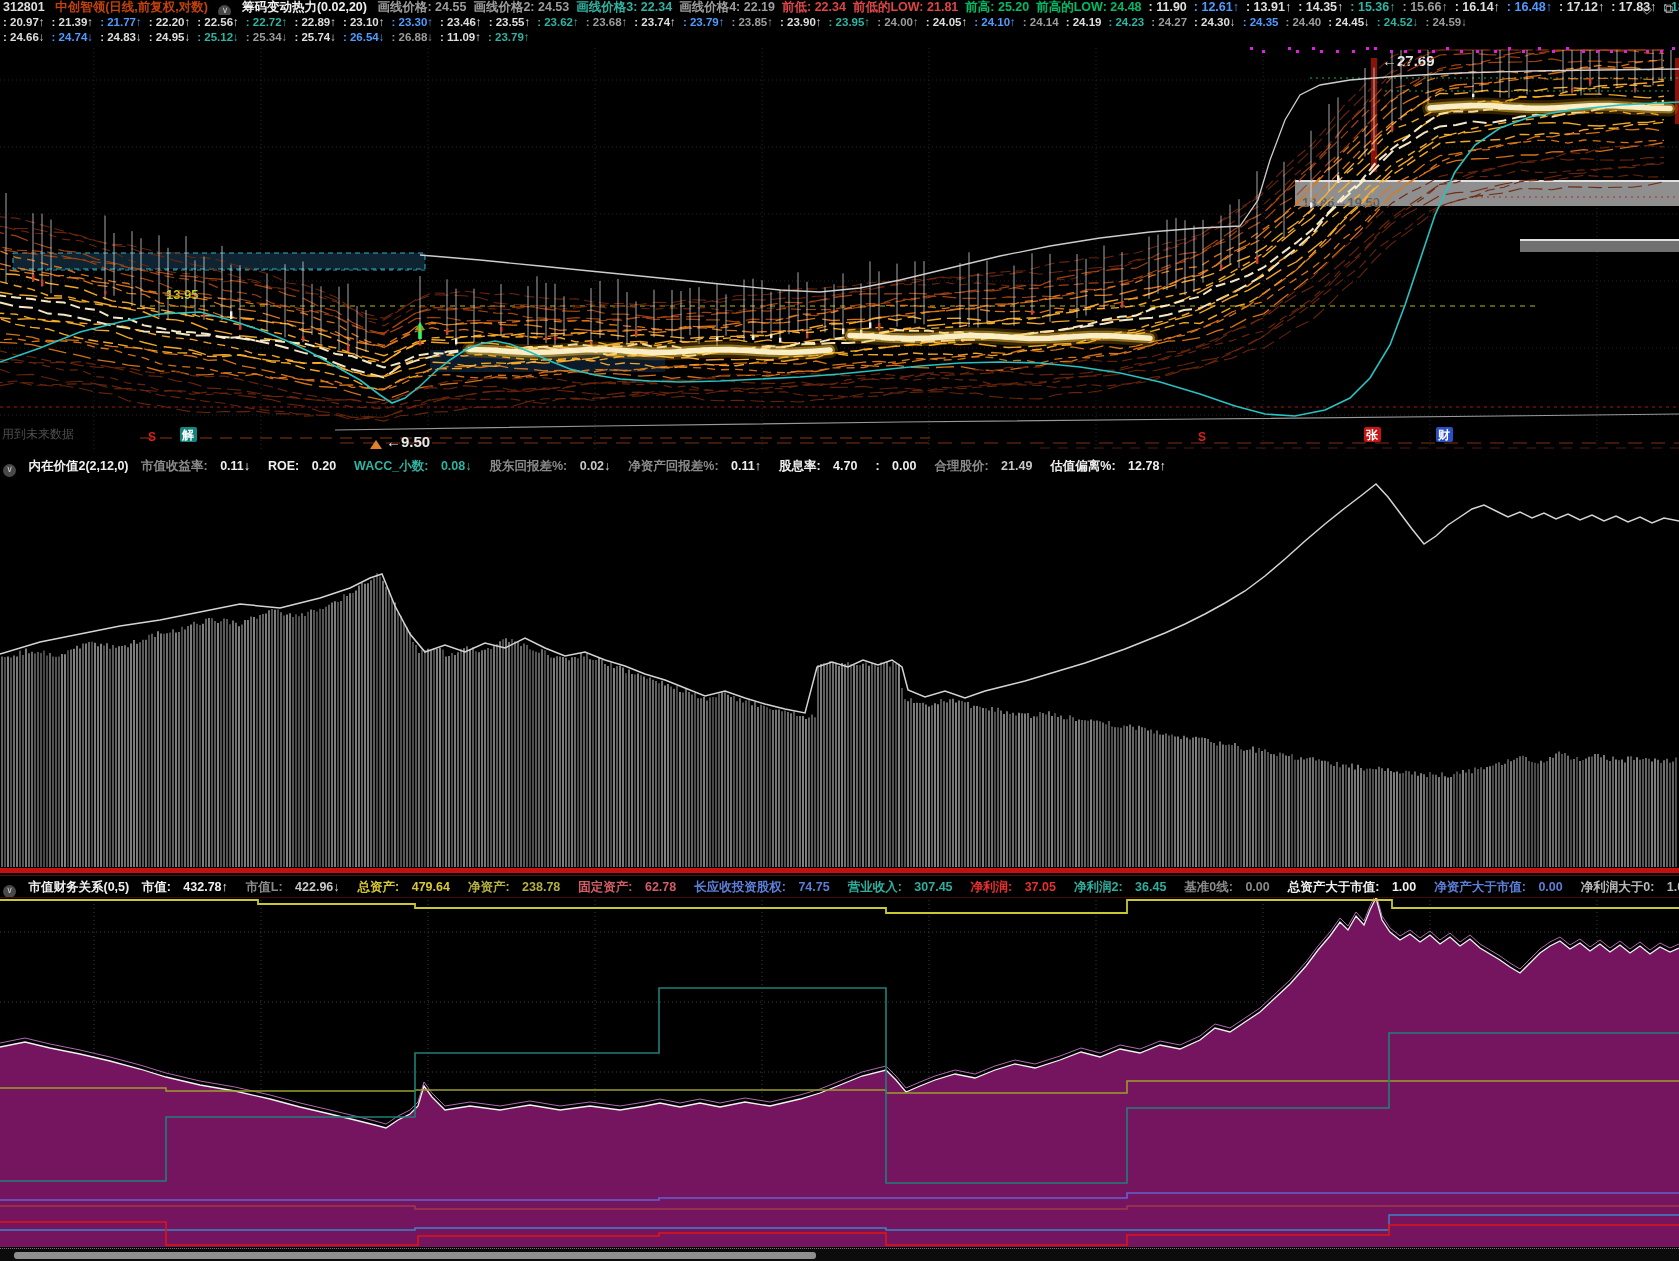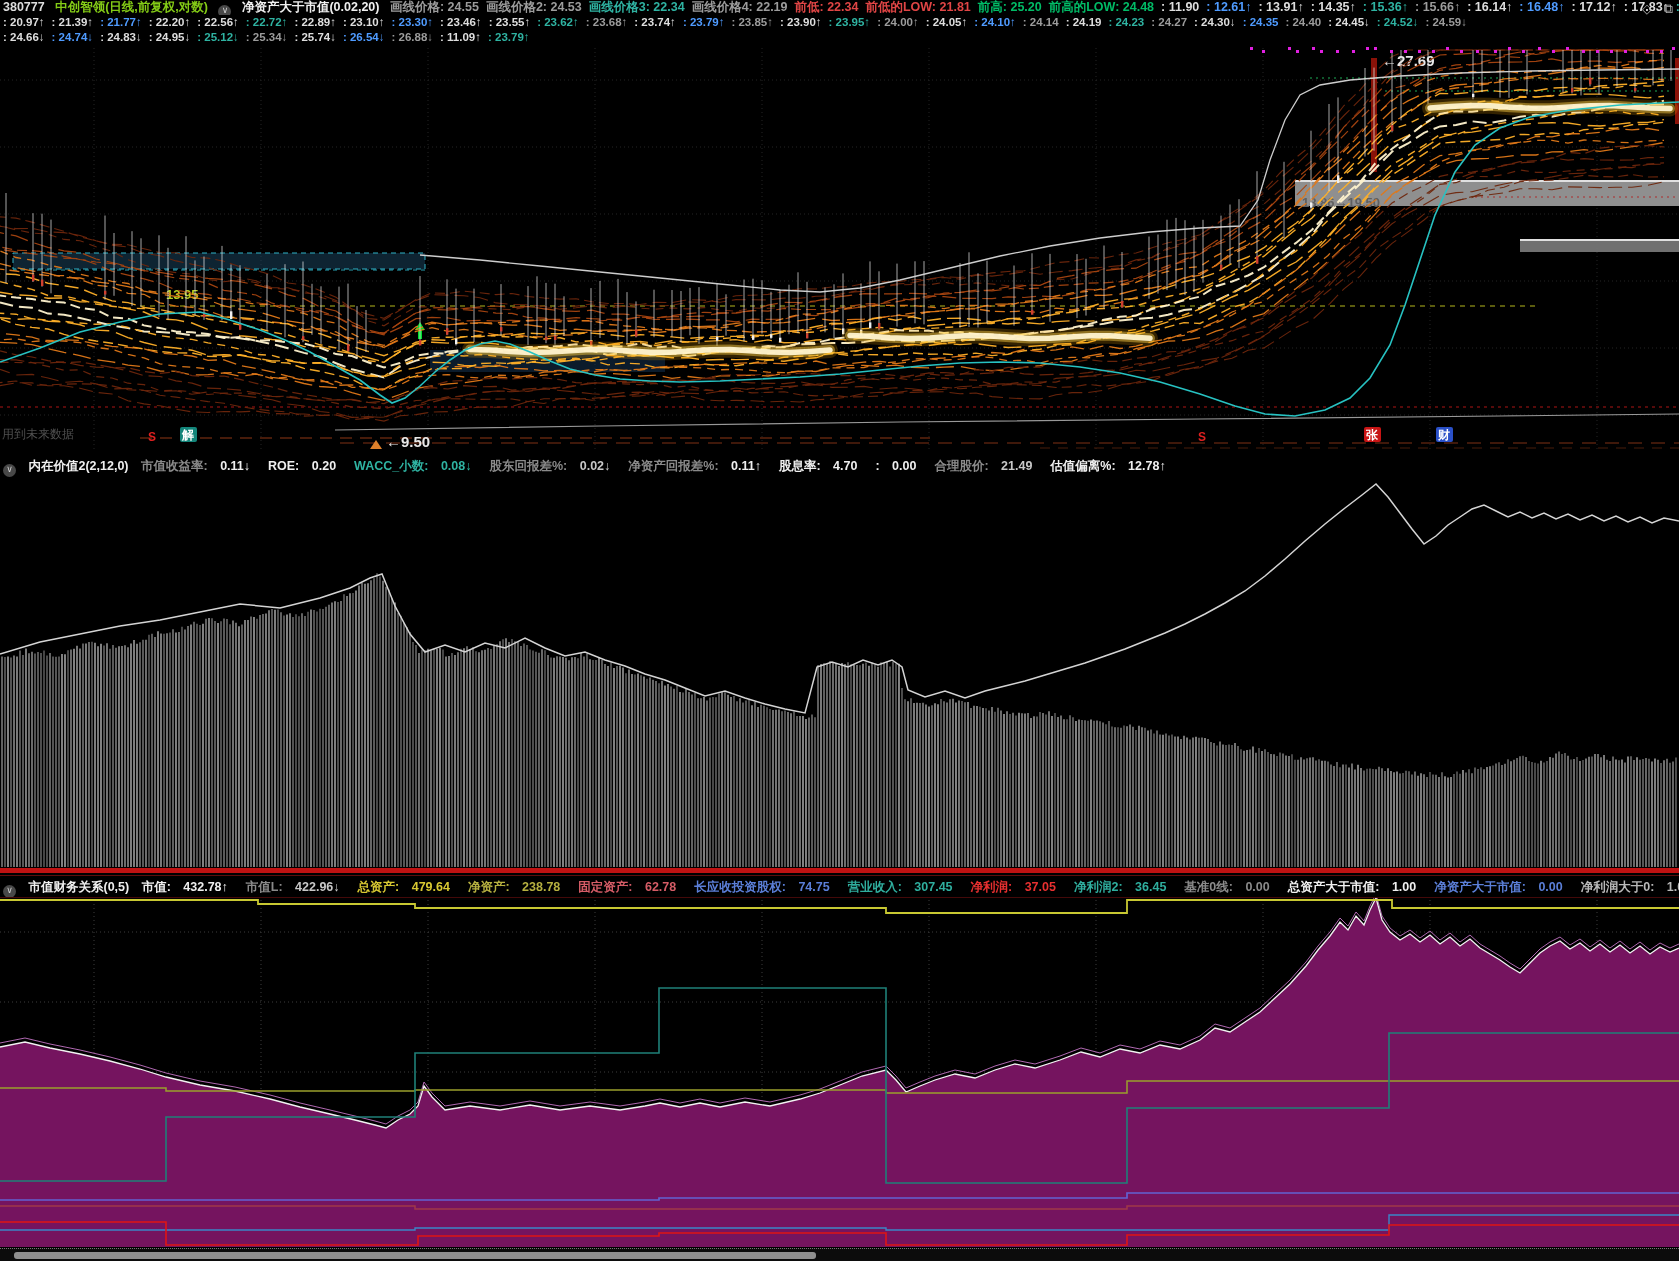--- a/index.html
+++ b/index.html
@@ -887,24 +887,24 @@
     <polyline points="0,900 258,900 258,904 415,904 415,908 886,908 886,913 1127,913 1127,900 1392,900 1392,908 1679,908" fill="none" stroke="#c8c832" stroke-width="1.8"></polyline>
     <polyline points="0,1181 166,1181 166,1117 415,1117 415,1053 659,1053 659,988 886,988 886,1183 1127,1183 1127,1108 1389,1108 1389,1033 1679,1033" fill="none" stroke="#1f8078" stroke-width="1.6"></polyline>
     <polyline points="0,1206 415,1206 415,1209 1127,1209 1127,1206 1679,1206" fill="none" stroke="#a03848" stroke-width="1.5"></polyline>
     <polyline points="0,1200 659,1200 659,1198 1127,1198 1127,1193 1679,1193" fill="none" stroke="#6161d2" stroke-width="1.7"></polyline>
     <polyline points="0,1230 415,1230 415,1228 886,1228 886,1230 1389,1230 1389,1215 1679,1215" fill="none" stroke="#3a86c8" stroke-width="1.4"></polyline>
     <polyline points="0,1222 166,1222 166,1245 418,1245 418,1236 659,1236 659,1233 886,1233 886,1245 1127,1245 1127,1235 1389,1235 1389,1225 1679,1225" fill="none" stroke="#e01414" stroke-width="1.6"></polyline>
   </svg>
 
 <div class="hdr">
   <div class="hrow r1" id="row1">
-    <span style="color:#dedede">380777</span>
-    <span style="color:#84cc16">中创智领(日线,前复权,对数)</span>
+    <span style="color:#dedede">312801</span>
+    <span style="color:#c2410c">中创智领(日线,前复权,对数)</span>
     <span class="circ">∨</span>
-    <span style="color:#efefef">净资产大于市值(0.02,20)</span>
+    <span style="color:#efefef">筹码变动热力(0.02,20)</span>
   <span style="color: rgb(156, 156, 156);">画线价格: 24.55</span><span style="color: rgb(156, 156, 156);">画线价格2: 24.53</span><span style="color: rgb(47, 179, 162);">画线价格3: 22.34</span><span style="color: rgb(156, 156, 156);">画线价格4: 22.19</span><span style="color: rgb(224, 69, 69);">前低: 22.34</span><span style="color: rgb(224, 69, 69);">前低的LOW: 21.81</span><span style="color: rgb(0, 187, 102);">前高: 25.20</span><span style="color: rgb(0, 187, 102);">前高的LOW: 24.48</span><span style="color: rgb(222, 222, 222);">: 11.90</span><span style="color: rgb(79, 155, 255);">: 12.61↑</span><span style="color: rgb(222, 222, 222);">: 13.91↑</span><span style="color: rgb(222, 222, 222);">: 14.35↑</span><span style="color: rgb(47, 179, 162);">: 15.36↑</span><span style="color: rgb(156, 156, 156);">: 15.66↑</span><span style="color: rgb(222, 222, 222);">: 16.14↑</span><span style="color: rgb(79, 155, 255);">: 16.48↑</span><span style="color: rgb(222, 222, 222);">: 17.12↑</span><span style="color: rgb(222, 222, 222);">: 17.83↑</span><span style="color: rgb(47, 179, 162);">: 18.58↑</span></div>
   <div class="hrow" id="row2"><span style="color: rgb(222, 222, 222);">: 20.97↑</span><span style="color: rgb(222, 222, 222);">: 21.39↑</span><span style="color: rgb(79, 155, 255);">: 21.77↑</span><span style="color: rgb(222, 222, 222);">: 22.20↑</span><span style="color: rgb(222, 222, 222);">: 22.56↑</span><span style="color: rgb(47, 179, 162);">: 22.72↑</span><span style="color: rgb(222, 222, 222);">: 22.89↑</span><span style="color: rgb(222, 222, 222);">: 23.10↑</span><span style="color: rgb(79, 155, 255);">: 23.30↑</span><span style="color: rgb(222, 222, 222);">: 23.46↑</span><span style="color: rgb(222, 222, 222);">: 23.55↑</span><span style="color: rgb(47, 179, 162);">: 23.62↑</span><span style="color: rgb(156, 156, 156);">: 23.68↑</span><span style="color: rgb(222, 222, 222);">: 23.74↑</span><span style="color: rgb(79, 155, 255);">: 23.79↑</span><span style="color: rgb(156, 156, 156);">: 23.85↑</span><span style="color: rgb(222, 222, 222);">: 23.90↑</span><span style="color: rgb(47, 179, 162);">: 23.95↑</span><span style="color: rgb(156, 156, 156);">: 24.00↑</span><span style="color: rgb(222, 222, 222);">: 24.05↑</span><span style="color: rgb(79, 155, 255);">: 24.10↑</span><span style="color: rgb(156, 156, 156);">: 24.14</span><span style="color: rgb(222, 222, 222);">: 24.19</span><span style="color: rgb(47, 179, 162);">: 24.23</span><span style="color: rgb(156, 156, 156);">: 24.27</span><span style="color: rgb(222, 222, 222);">: 24.30↓</span><span style="color: rgb(79, 155, 255);">: 24.35</span><span style="color: rgb(156, 156, 156);">: 24.40</span><span style="color: rgb(222, 222, 222);">: 24.45↓</span><span style="color: rgb(47, 179, 162);">: 24.52↓</span><span style="color: rgb(156, 156, 156);">: 24.59↓</span></div>
   <div class="hrow" id="row3"><span style="color: rgb(222, 222, 222);">: 24.66↓</span><span style="color: rgb(79, 155, 255);">: 24.74↓</span><span style="color: rgb(222, 222, 222);">: 24.83↓</span><span style="color: rgb(222, 222, 222);">: 24.95↓</span><span style="color: rgb(47, 179, 162);">: 25.12↓</span><span style="color: rgb(156, 156, 156);">: 25.34↓</span><span style="color: rgb(222, 222, 222);">: 25.74↓</span><span style="color: rgb(79, 155, 255);">: 26.54↓</span><span style="color: rgb(156, 156, 156);">: 26.88↓</span><span style="color: rgb(222, 222, 222);">: 11.09↑</span><span style="color: rgb(47, 179, 162);">: 23.79↑</span></div>
 </div>
 <div class="hicons">
   <span id="ic0">◇</span>
   <span id="ic1">⧉</span>
 </div>
 
 <div class="phdr" id="p2h">

